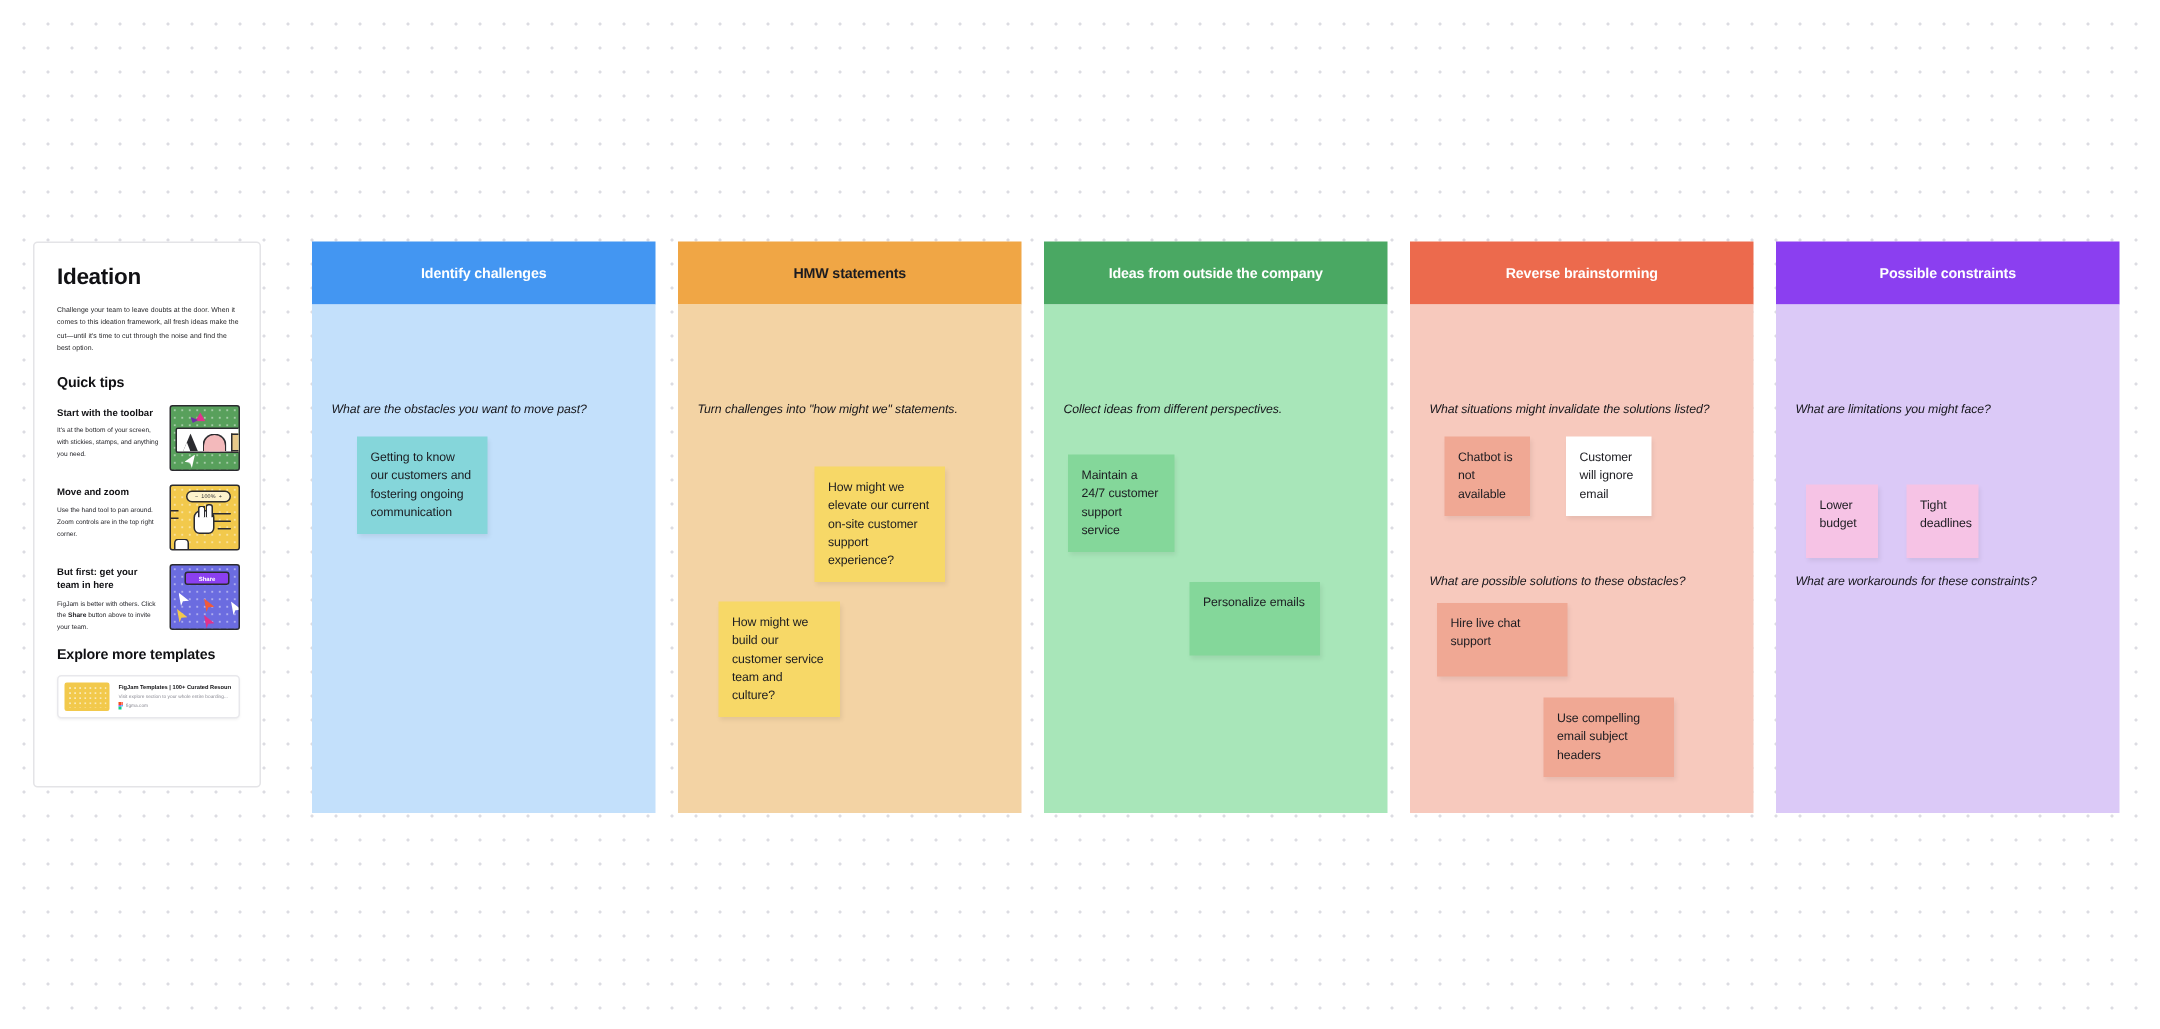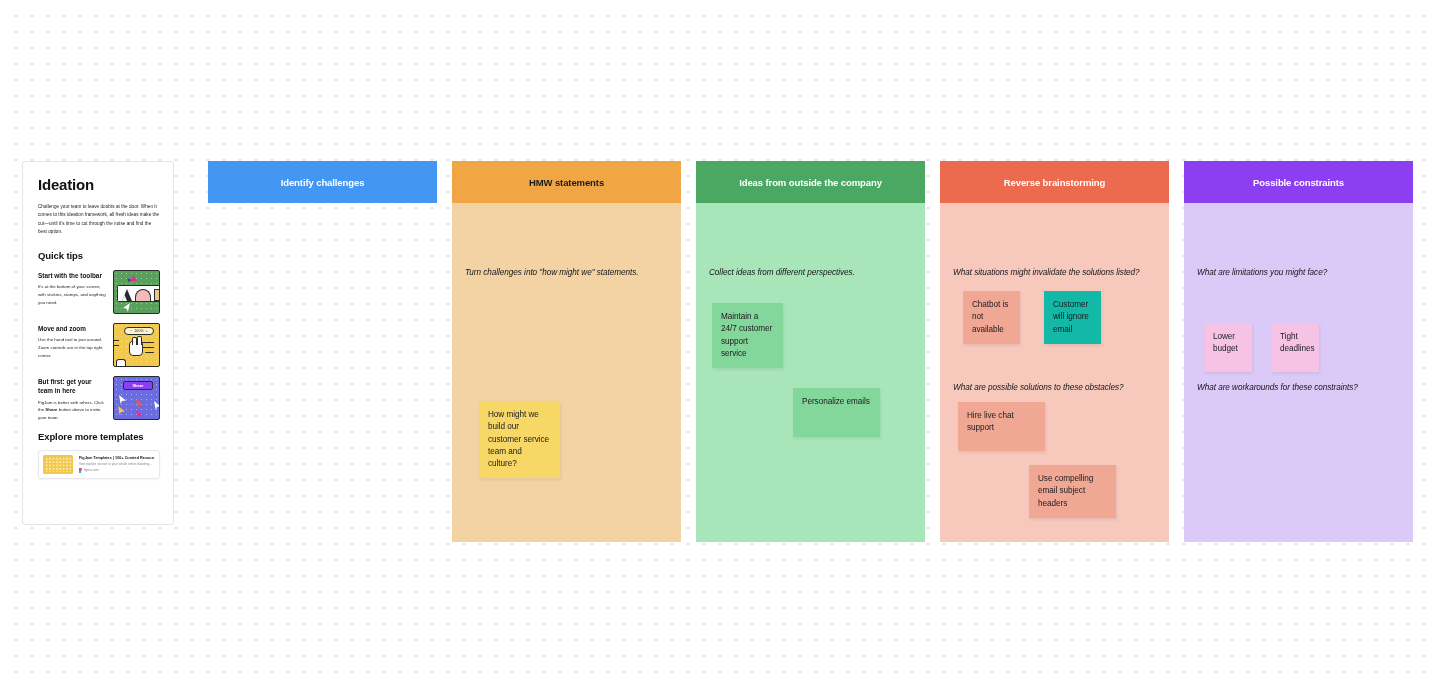--- a/index.html
+++ b/index.html
@@ -226,27 +226,32 @@
 </head>
 <body>
 
 <div id="canvas">
 
   <div id="columns-layer">
       <div class="column" style="left: 208px;">
         <div class="col-header" style="background: rgb(67, 150, 242); color: rgb(255, 255, 255);">
           <span>Identify challenges</span>
         </div>
+        <div class="col-body" style="background: rgb(195, 224, 251);">
+          <div class="prompt" style="top: 64px;">What are the obstacles you want to move past?</div>
+          <div class="sticky" style="left: 30px; top: 88px; width: 87px; min-height: 57px; background: rgb(133, 214, 218);">Getting to know our customers and fostering ongoing communication</div>
+        </div>
       </div>
       <div class="column" style="left: 452px;">
         <div class="col-header" style="background: rgb(240, 166, 69); color: rgb(27, 27, 32);">
           <span>HMW statements</span>
         </div>
         <div class="col-body" style="background: rgb(243, 211, 164);">
           <div class="prompt" style="top: 64px;">Turn challenges into "how might we" statements.</div>
+          <div class="sticky" style="left: 91px; top: 108px; width: 87px; min-height: 72px; background: rgb(247, 216, 103);">How might we elevate our current on-site customer support experience?</div>
           <div class="sticky" style="left: 27px; top: 198px; width: 81px; min-height: 58px; background: rgb(247, 216, 103);">How might we build our customer service team and culture?</div>
         </div>
       </div>
       <div class="column" style="left: 696px;">
         <div class="col-header" style="background: rgb(74, 168, 99); color: rgb(255, 255, 255);">
           <span>Ideas from outside the company</span>
         </div>
         <div class="col-body" style="background: rgb(168, 230, 185);">
           <div class="prompt" style="top: 64px;">Collect ideas from different perspectives.</div>
           <div class="sticky" style="left: 16px; top: 100px; width: 71px; min-height: 49px; background: rgb(132, 215, 154);">Maintain a 24/7 customer support service</div>
@@ -254,21 +259,21 @@
         </div>
       </div>
       <div class="column" style="left: 940px;">
         <div class="col-header" style="background: rgb(236, 106, 77); color: rgb(255, 255, 255);">
           <span>Reverse brainstorming</span>
         </div>
         <div class="col-body" style="background: rgb(247, 201, 189);">
           <div class="prompt" style="top: 64px;">What situations might invalidate the solutions listed?</div>
           <div class="prompt" style="top: 179px;">What are possible solutions to these obstacles?</div>
           <div class="sticky" style="left: 23px; top: 88px; width: 57px; min-height: 49px; background: rgb(240, 168, 148);">Chatbot is not available</div>
-          <div class="sticky" style="left: 104px; top: 88px; width: 57px; min-height: 49px; background: #14b8a6;">Customer will ignore email</div>
+          <div class="sticky" style="left: 104px; top: 88px; width: 57px; min-height: 49px; background: #ffffff;">Customer will ignore email</div>
           <div class="sticky" style="left: 18px; top: 199px; width: 87px; min-height: 49px; background: rgb(240, 168, 148);">Hire live chat support</div>
           <div class="sticky" style="left: 89px; top: 262px; width: 87px; min-height: 49px; background: rgb(240, 168, 148);">Use compelling email subject headers</div>
         </div>
       </div>
       <div class="column" style="left: 1184px;">
         <div class="col-header" style="background: rgb(139, 63, 240); color: rgb(255, 255, 255);">
           <span>Possible constraints</span>
         </div>
         <div class="col-body" style="background: rgb(219, 201, 247);">
           <div class="prompt" style="top: 64px;">What are limitations you might face?</div>

